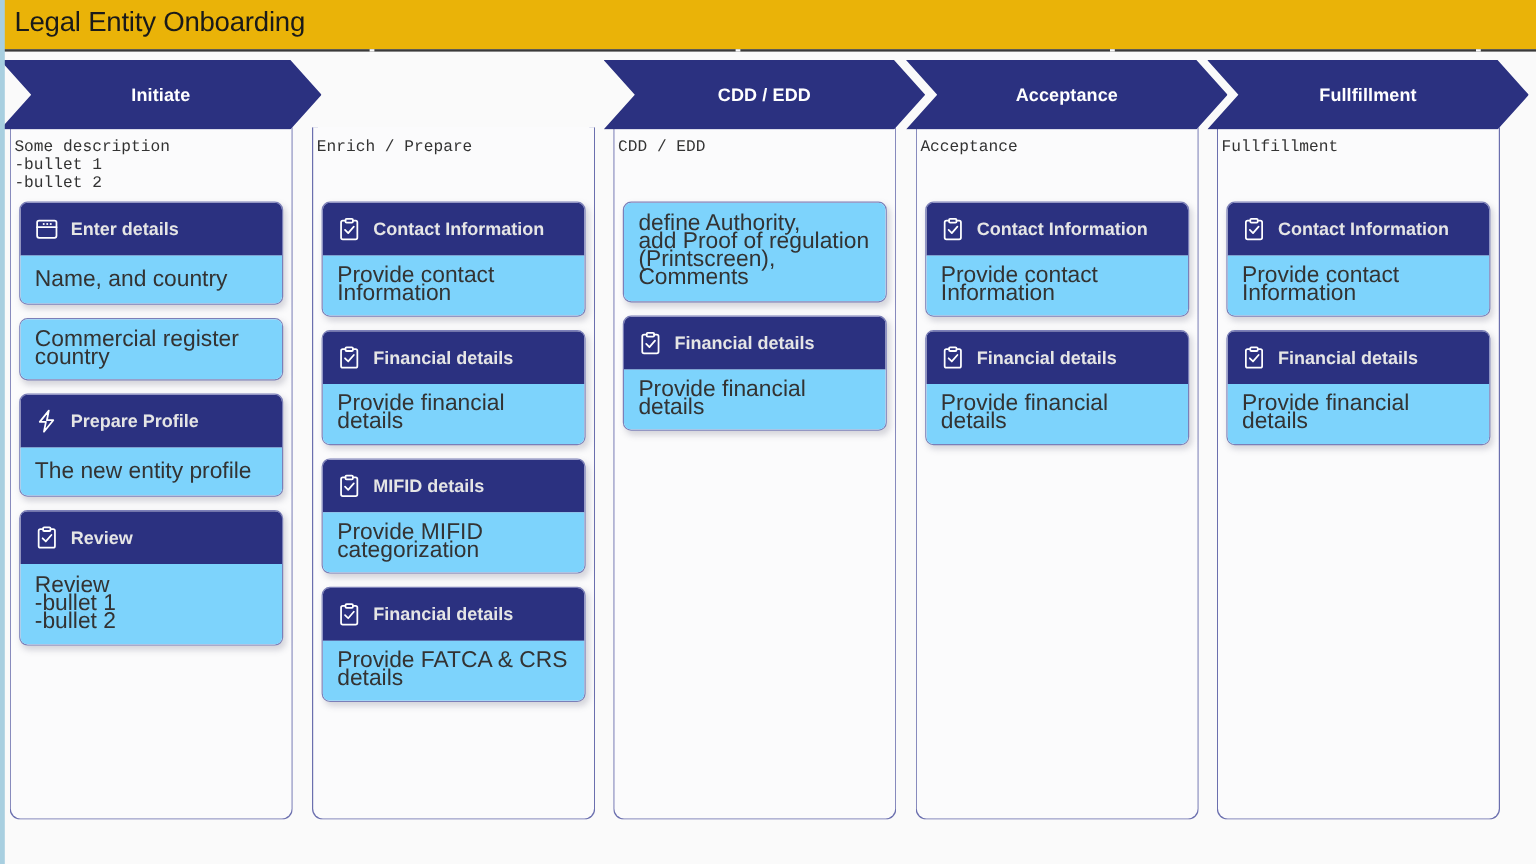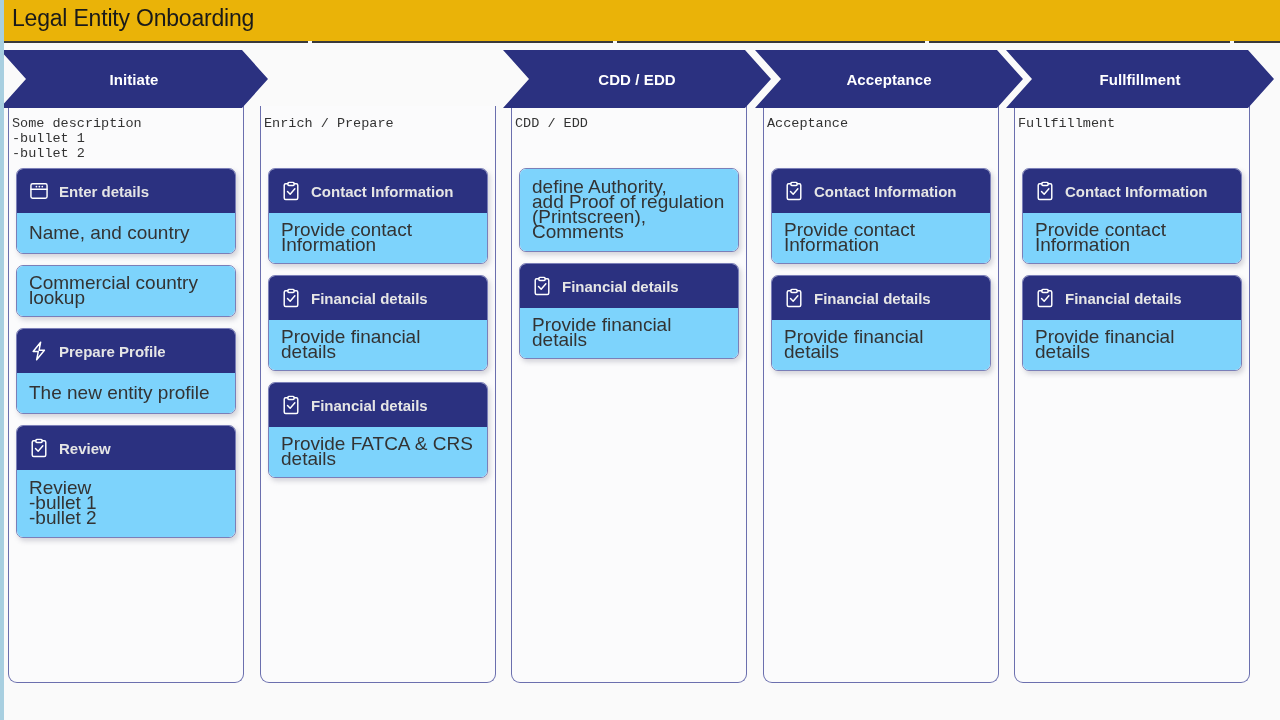--- a/index.html
+++ b/index.html
@@ -214,21 +214,21 @@
                 <line x1="3.2" y1="10.2" x2="20.8" y2="10.2" stroke="#ffffff" stroke-width="1.6" fill="none" stroke-linecap="round" stroke-linejoin="round"></line>
                 <circle cx="9.2" cy="7.2" r="0.95" fill="#ffffff" stroke="none"></circle>
                 <circle cx="12.4" cy="7.2" r="0.95" fill="#ffffff" stroke="none"></circle>
                 <circle cx="15.6" cy="7.2" r="0.95" fill="#ffffff" stroke="none"></circle>
               </svg>
               <span class="ctitle">Enter details</span>
             </div>
             <div class="card-body">Name, and country</div>
           </div>
           <div class="card">
-            <div class="card-body">Commercial country lookup</div>
+            <div class="card-body">Commercial register country</div>
           </div>
           <div class="card">
             <div class="card-head">
               <svg class="card-icon" viewBox="0 0 24 24">
                 <path d="M13.8 2.4 L5.6 12.6 L11.2 12.6 L9.4 21.6 L17.9 11.1 L12.1 11.1 Z" stroke="#ffffff" stroke-width="1.6" fill="none" stroke-linejoin="round"></path>
               </svg>
               <span class="ctitle">Prepare Profile</span>
             </div>
             <div class="card-body">The new entity profile</div>
           </div>
@@ -273,20 +273,31 @@
             </div>
             <div class="card-body">Provide financial details</div>
           </div>
           <div class="card">
             <div class="card-head">
               <svg class="card-icon" viewBox="0 0 24 24">
                 <path d="M8.6 4.2 H6.2 A1.6 1.6 0 0 0 4.6 5.8 V19.6 A1.6 1.6 0 0 0 6.2 21.2 H17.8 A1.6 1.6 0 0 0 19.4 19.6 V5.8 A1.6 1.6 0 0 0 17.8 4.2 H15.4" stroke="#ffffff" stroke-width="1.6" fill="none" stroke-linecap="round" stroke-linejoin="round"></path>
                 <rect x="8.6" y="2.6" width="6.8" height="3.4" rx="1" stroke="#ffffff" stroke-width="1.6" fill="none" stroke-linecap="round" stroke-linejoin="round"></rect>
                 <polyline points="8.2,12.6 11.1,15.5 16.2,9.6" stroke="#ffffff" stroke-width="1.6" fill="none" stroke-linecap="round" stroke-linejoin="round"></polyline>
               </svg>
+              <span class="ctitle">MIFID details</span>
+            </div>
+            <div class="card-body">Provide MIFID categorization</div>
+          </div>
+          <div class="card">
+            <div class="card-head">
+              <svg class="card-icon" viewBox="0 0 24 24">
+                <path d="M8.6 4.2 H6.2 A1.6 1.6 0 0 0 4.6 5.8 V19.6 A1.6 1.6 0 0 0 6.2 21.2 H17.8 A1.6 1.6 0 0 0 19.4 19.6 V5.8 A1.6 1.6 0 0 0 17.8 4.2 H15.4" stroke="#ffffff" stroke-width="1.6" fill="none" stroke-linecap="round" stroke-linejoin="round"></path>
+                <rect x="8.6" y="2.6" width="6.8" height="3.4" rx="1" stroke="#ffffff" stroke-width="1.6" fill="none" stroke-linecap="round" stroke-linejoin="round"></rect>
+                <polyline points="8.2,12.6 11.1,15.5 16.2,9.6" stroke="#ffffff" stroke-width="1.6" fill="none" stroke-linecap="round" stroke-linejoin="round"></polyline>
+              </svg>
               <span class="ctitle">Financial details</span>
             </div>
             <div class="card-body">Provide FATCA &amp; CRS details</div>
           </div>
         </div>
       </div>
       <div class="lane" style="left: 503px; z-index: 8;">
         <div class="lane-body"></div>
         <div class="lane-header">
           <div class="lane-header-label">CDD / EDD</div>

